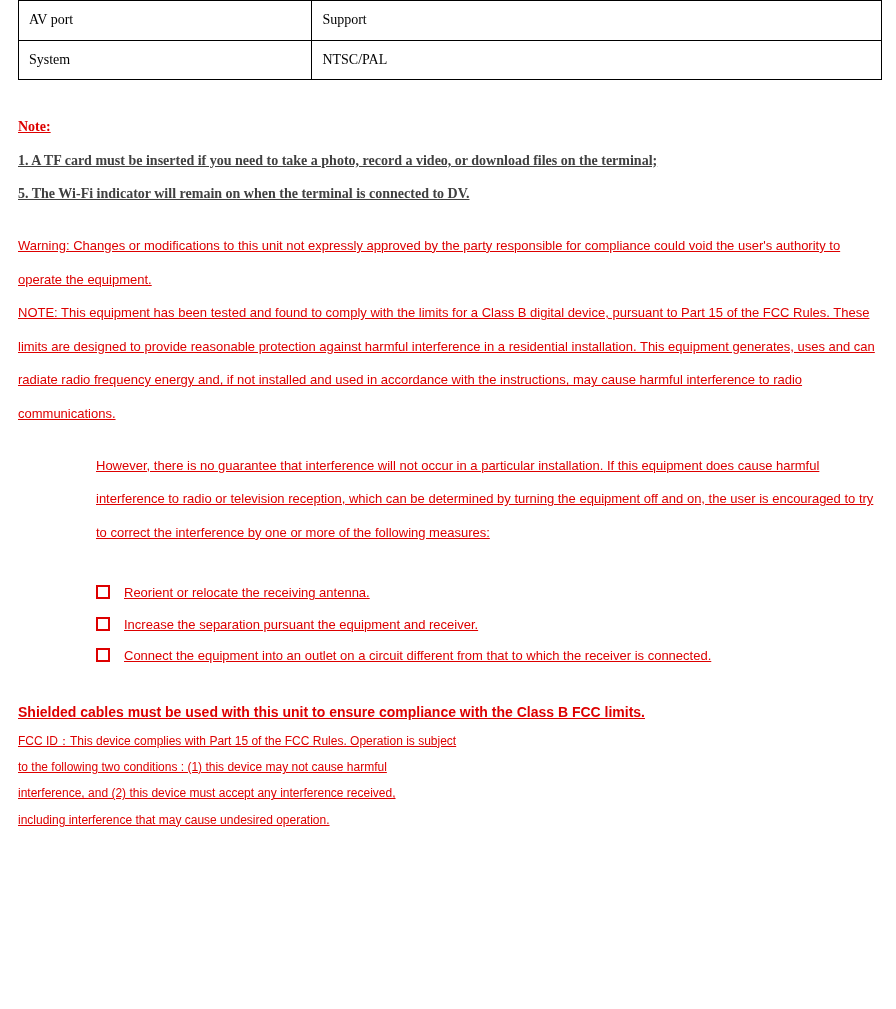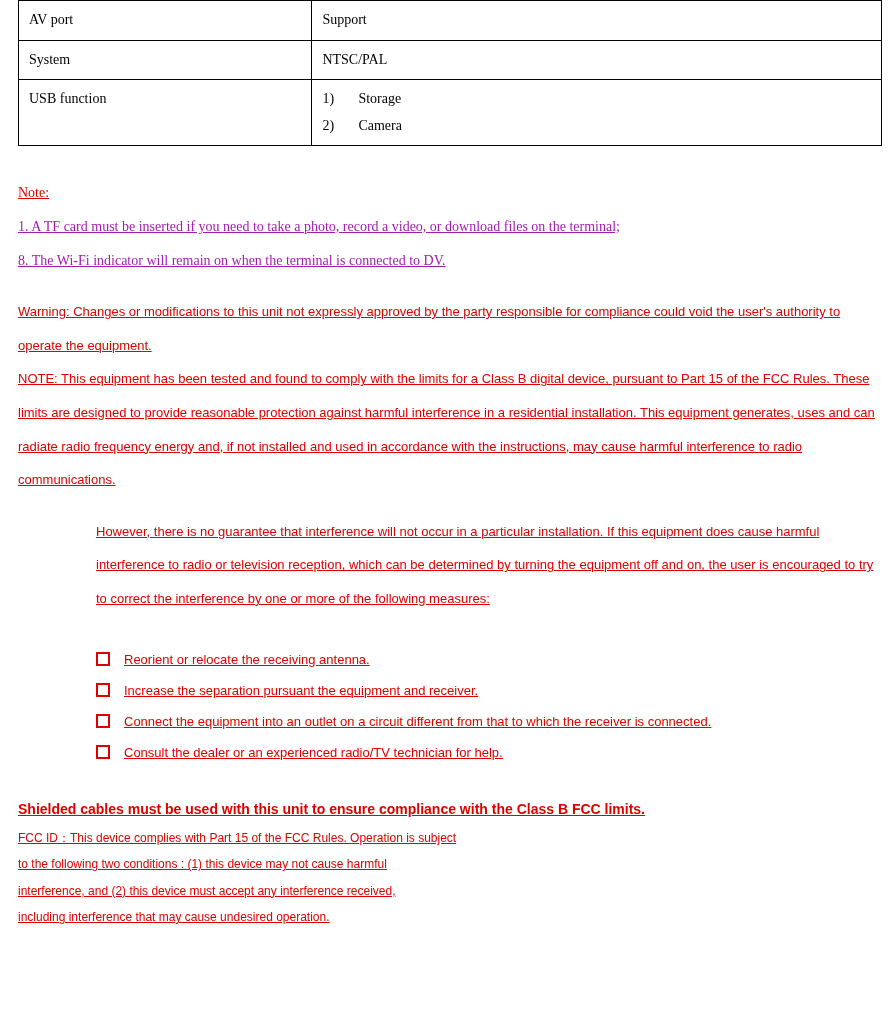--- a/index.html
+++ b/index.html
@@ -27,26 +27,26 @@
     line-height: 1.9;
   }
   table.specs td:first-child {
     width: 34%;
   }
   .note-section {
     line-height: 2.4;
   }
   .note-heading {
     color: #d00;
-    font-weight: normal;
+    font-weight: bold;
     text-decoration: underline;
   }
   .note-item {
-    color: #a21caf;
-    font-weight: normal;
+    color: #404040;
+    font-weight: bold;
     text-decoration: underline;
     margin-top: 44px;
   }
   .warn-line {
     color: #d00;
     text-decoration: underline;
     font-family: Arial, Helvetica, sans-serif;
     font-size: 13px;
   }
   .warn-block {
@@ -111,42 +111,27 @@
   <table class="specs">
     <tbody>
         <tr>
       <td>AV port</td>
       <td>Support</td>
     </tr>
     <tr>
       <td>System</td>
       <td>NTSC/PAL</td>
     </tr>
-    <tr>
-      <td>USB function</td>
-      <td>
-        <div class="ol-list">
-          <div class="ol-item">
-            <span class="ol-num">1)</span>
-            <span>Storage</span>
-          </div>
-          <div class="ol-item">
-            <span class="ol-num">2)</span>
-            <span>Camera</span>
-          </div>
-        </div>
-      </td>
-    </tr>
   </tbody>
     </table>
 
   <div class="note-section">
     <div><span class="note-heading">Note:</span></div>
     <div><span class="note-item">1. A TF card must be inserted if you need to take a photo, record a video, or download files on the terminal;</span></div>
-    <div><span class="note-item">8. The Wi-Fi indicator will remain on when the terminal is connected to DV.</span></div>
+    <div><span class="note-item">5. The Wi-Fi indicator will remain on when the terminal is connected to DV.</span></div>
   </div>
 
   <div class="warn-block">
     <span class="warn-line">Warning:  Changes or modifications to this unit not expressly approved by the party responsible for compliance could void the user's authority to operate the equipment.</span>
   </div>
   <div class="warn-block" style="margin-top:0">
     <span class="warn-line">NOTE:  This equipment has been tested and found to comply with the limits for a Class B digital device, pursuant to Part 15 of the FCC Rules.  These limits are designed to provide reasonable protection against harmful interference in a residential installation.  This equipment generates, uses and can radiate radio frequency energy and, if not installed and used in accordance with the instructions, may cause harmful interference to radio communications.</span>
   </div>
 
   <div class="warn-indent">
@@ -159,24 +144,20 @@
       <span class="warn-line">Reorient or relocate the receiving antenna.</span>
     </div>
     <div class="checkbox-row">
       <span class="checkbox"></span>
       <span class="warn-line">Increase the separation pursuant the equipment and receiver.</span>
     </div>
     <div class="checkbox-row">
       <span class="checkbox"></span>
       <span class="warn-line">Connect the equipment into an outlet on a circuit different from that to which the  receiver is connected.</span>
     </div>
-    <div class="checkbox-row">
-      <span class="checkbox"></span>
-      <span class="warn-line"><span style="text-decoration:underline">Consult the dealer or an experienced radio/TV technician for help.</span></span>
-    </div>
   </div>
 
   <div class="shielded">
     <span>Shielded cables must be used with this unit to ensure compliance with the Class B FCC limits.</span>
   </div>
   <div>
     <div><span class="fcc-line">FCC ID：This device complies with Part 15 of the FCC Rules. Operation is subject</span></div>
     <div><span class="fcc-line">to the following two conditions : (1) this device may not cause harmful</span></div>
     <div><span class="fcc-line">interference, and (2) this device must accept any interference received,</span></div>
     <div><span class="fcc-line">including interference that may cause undesired operation.</span></div>

